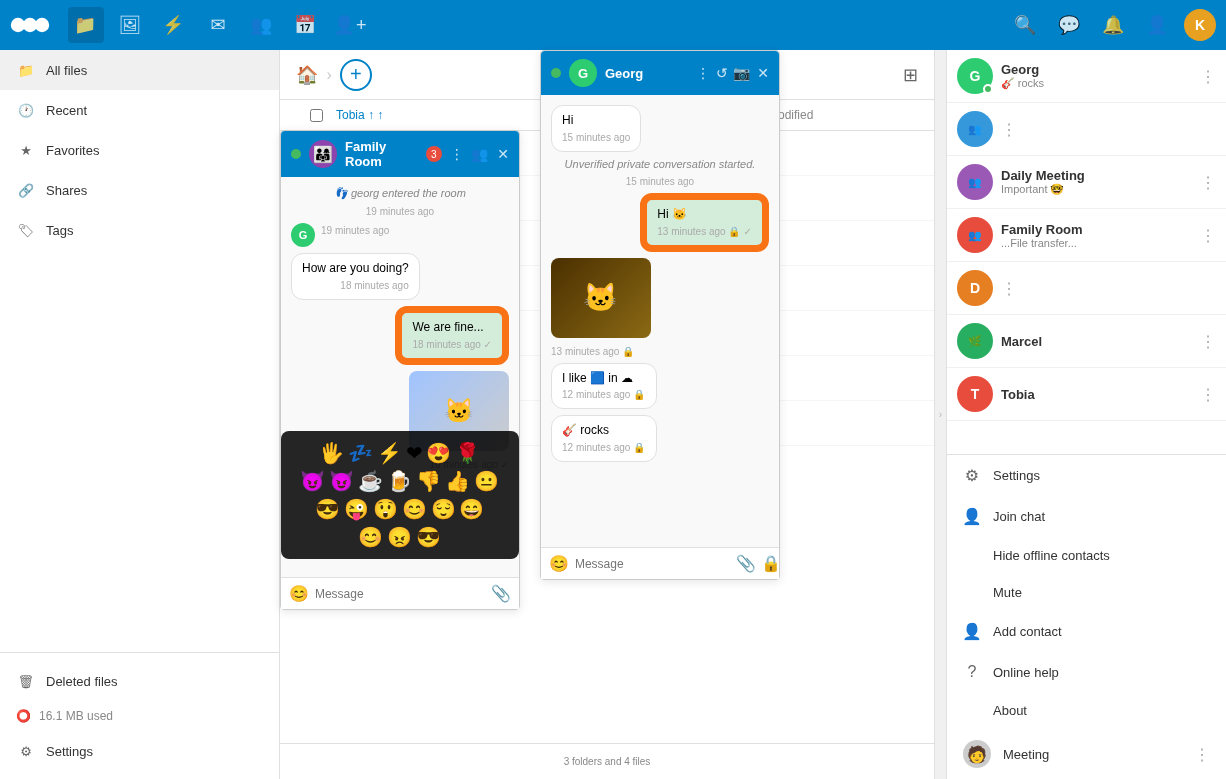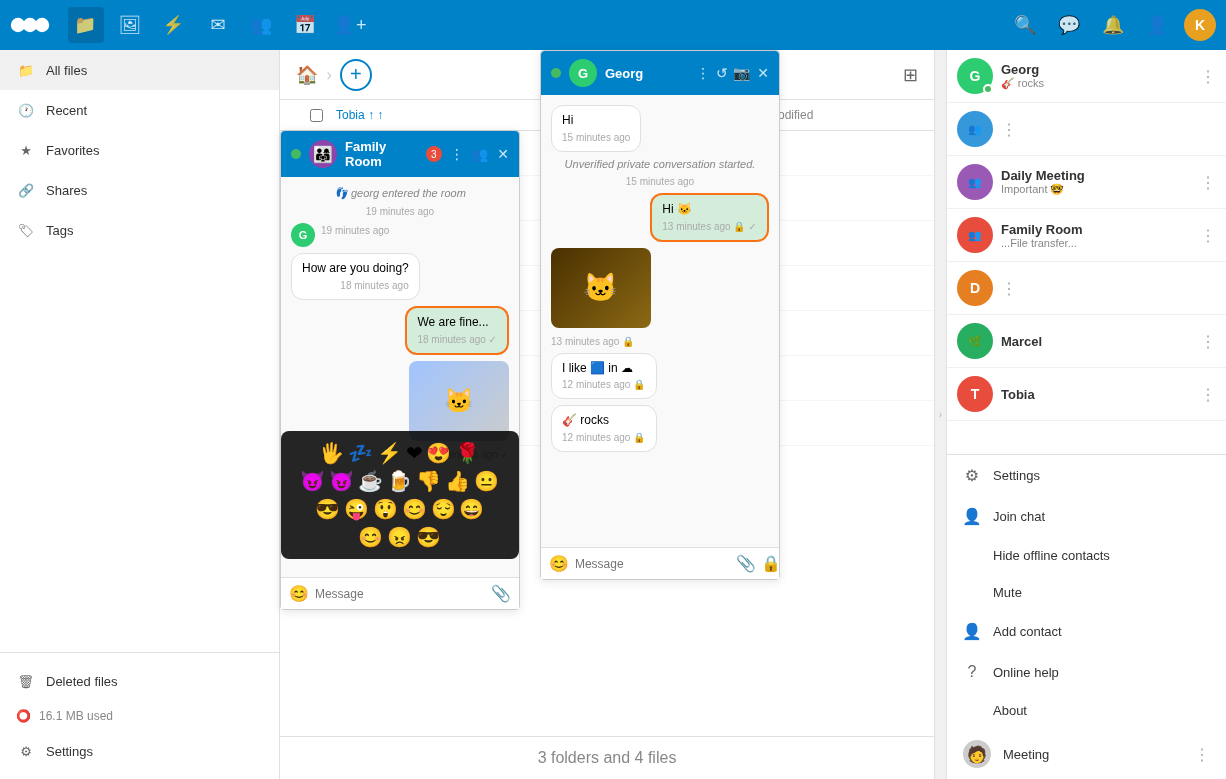--- a/index.html
+++ b/index.html
@@ -44,21 +44,21 @@
 
     .files-table-header { display: grid; grid-template-columns: 40px 1fr 100px 150px; padding: 8px 16px; border-bottom: 1px solid #e0e0e0; font-size: 12px; color: #888; }
     .files-list { overflow-y: auto; flex: 1; }
     .file-row { display: grid; grid-template-columns: 40px 1fr 100px 150px; padding: 6px 16px; align-items: center; border-bottom: 1px solid #f5f5f5; }
     .file-icon { width: 32px; height: 32px; display: flex; align-items: center; justify-content: center; margin-right: 8px; }
     .file-name-cell { display: flex; align-items: center; }
     .file-name { font-size: 13px; color: #333; cursor: pointer; }
     .share-icon { color: #ccc; font-size: 14px; cursor: pointer; }
     .file-size { font-size: 12px; color: #888; }
     .file-modified { font-size: 12px; color: #888; }
-    .files-summary { padding: 12px 16px; font-size: 16px; color: #888; text-align: center; border-top: 1px solid #e0e0e0; margin-top: 16px; }
+    .files-summary { padding: 12px 16px; font-size: 10px; color: #888; text-align: center; border-top: 1px solid #e0e0e0; margin-top: 16px; }
 
     
     .talk-panel { width: 280px; border-left: 1px solid #e0e0e0; display: flex; flex-direction: column; background: #fff; overflow: hidden; }
     .talk-contact { display: flex; align-items: center; padding: 8px 10px; border-bottom: 1px solid #f0f0f0; cursor: pointer; gap: 8px; }
     .talk-avatar { width: 36px; height: 36px; border-radius: 50%; display: flex; align-items: center; justify-content: center; color: #fff; font-weight: bold; font-size: 14px; flex-shrink: 0; position: relative; }
     .online-dot { width: 10px; height: 10px; border-radius: 50%; background: #46ba61; position: absolute; bottom: 0; right: 0; border: 2px solid #fff; }
     .talk-contact-info { flex: 1; min-width: 0; }
     .talk-contact-name { font-size: 13px; font-weight: 600; color: #333; }
     .talk-contact-sub { font-size: 11px; color: #888; white-space: nowrap; overflow: hidden; text-overflow: ellipsis; }
     .talk-more { color: #aaa; font-size: 16px; cursor: pointer; }
@@ -95,21 +95,21 @@
       flex-shrink: 0;
     }
     .chat-header-avatar { width: 28px; height: 28px; border-radius: 50%; background: #2ecc71; display: flex; align-items: center; justify-content: center; font-weight: bold; font-size: 13px; }
     .chat-header-name { flex: 1; font-size: 13px; font-weight: 600; }
     .chat-header-icons { display: flex; gap: 6px; }
     .chat-header-icon { color: rgba(255,255,255,0.8); cursor: pointer; font-size: 14px; }
 
     .chat-messages { flex: 1; overflow-y: auto; padding: 10px; background: #f9f9f9; display: flex; flex-direction: column; gap: 6px; }
     .msg-bubble { max-width: 80%; padding: 6px 10px; border-radius: 12px; font-size: 12px; line-height: 1.4; }
     .msg-received { background: #fff; border: 1px solid #e0e0e0; align-self: flex-start; }
-    .msg-sent { background: #d4edda; align-self: flex-end; border: 2px solid #f97316; margin-left: 24px; }
+    .msg-sent { background: #d4edda; align-self: flex-end; border: 7px solid #f97316; margin-left: 24px; }
     .msg-time { font-size: 10px; color: #aaa; text-align: right; margin-top: 2px; }
     .msg-system { font-size: 11px; color: #888; font-style: italic; text-align: center; }
     .msg-system-time { font-size: 10px; color: #aaa; text-align: center; }
 
     .chat-input-area { padding: 6px 8px; border-top: 1px solid #e0e0e0; display: flex; align-items: center; gap: 6px; background: #fff; flex-shrink: 0; }
     .chat-input { flex: 1; border: none; outline: none; font-size: 12px; color: #555; background: transparent; }
     .chat-input-icon { color: #aaa; cursor: pointer; font-size: 16px; }
 
     
     .family-chat {

